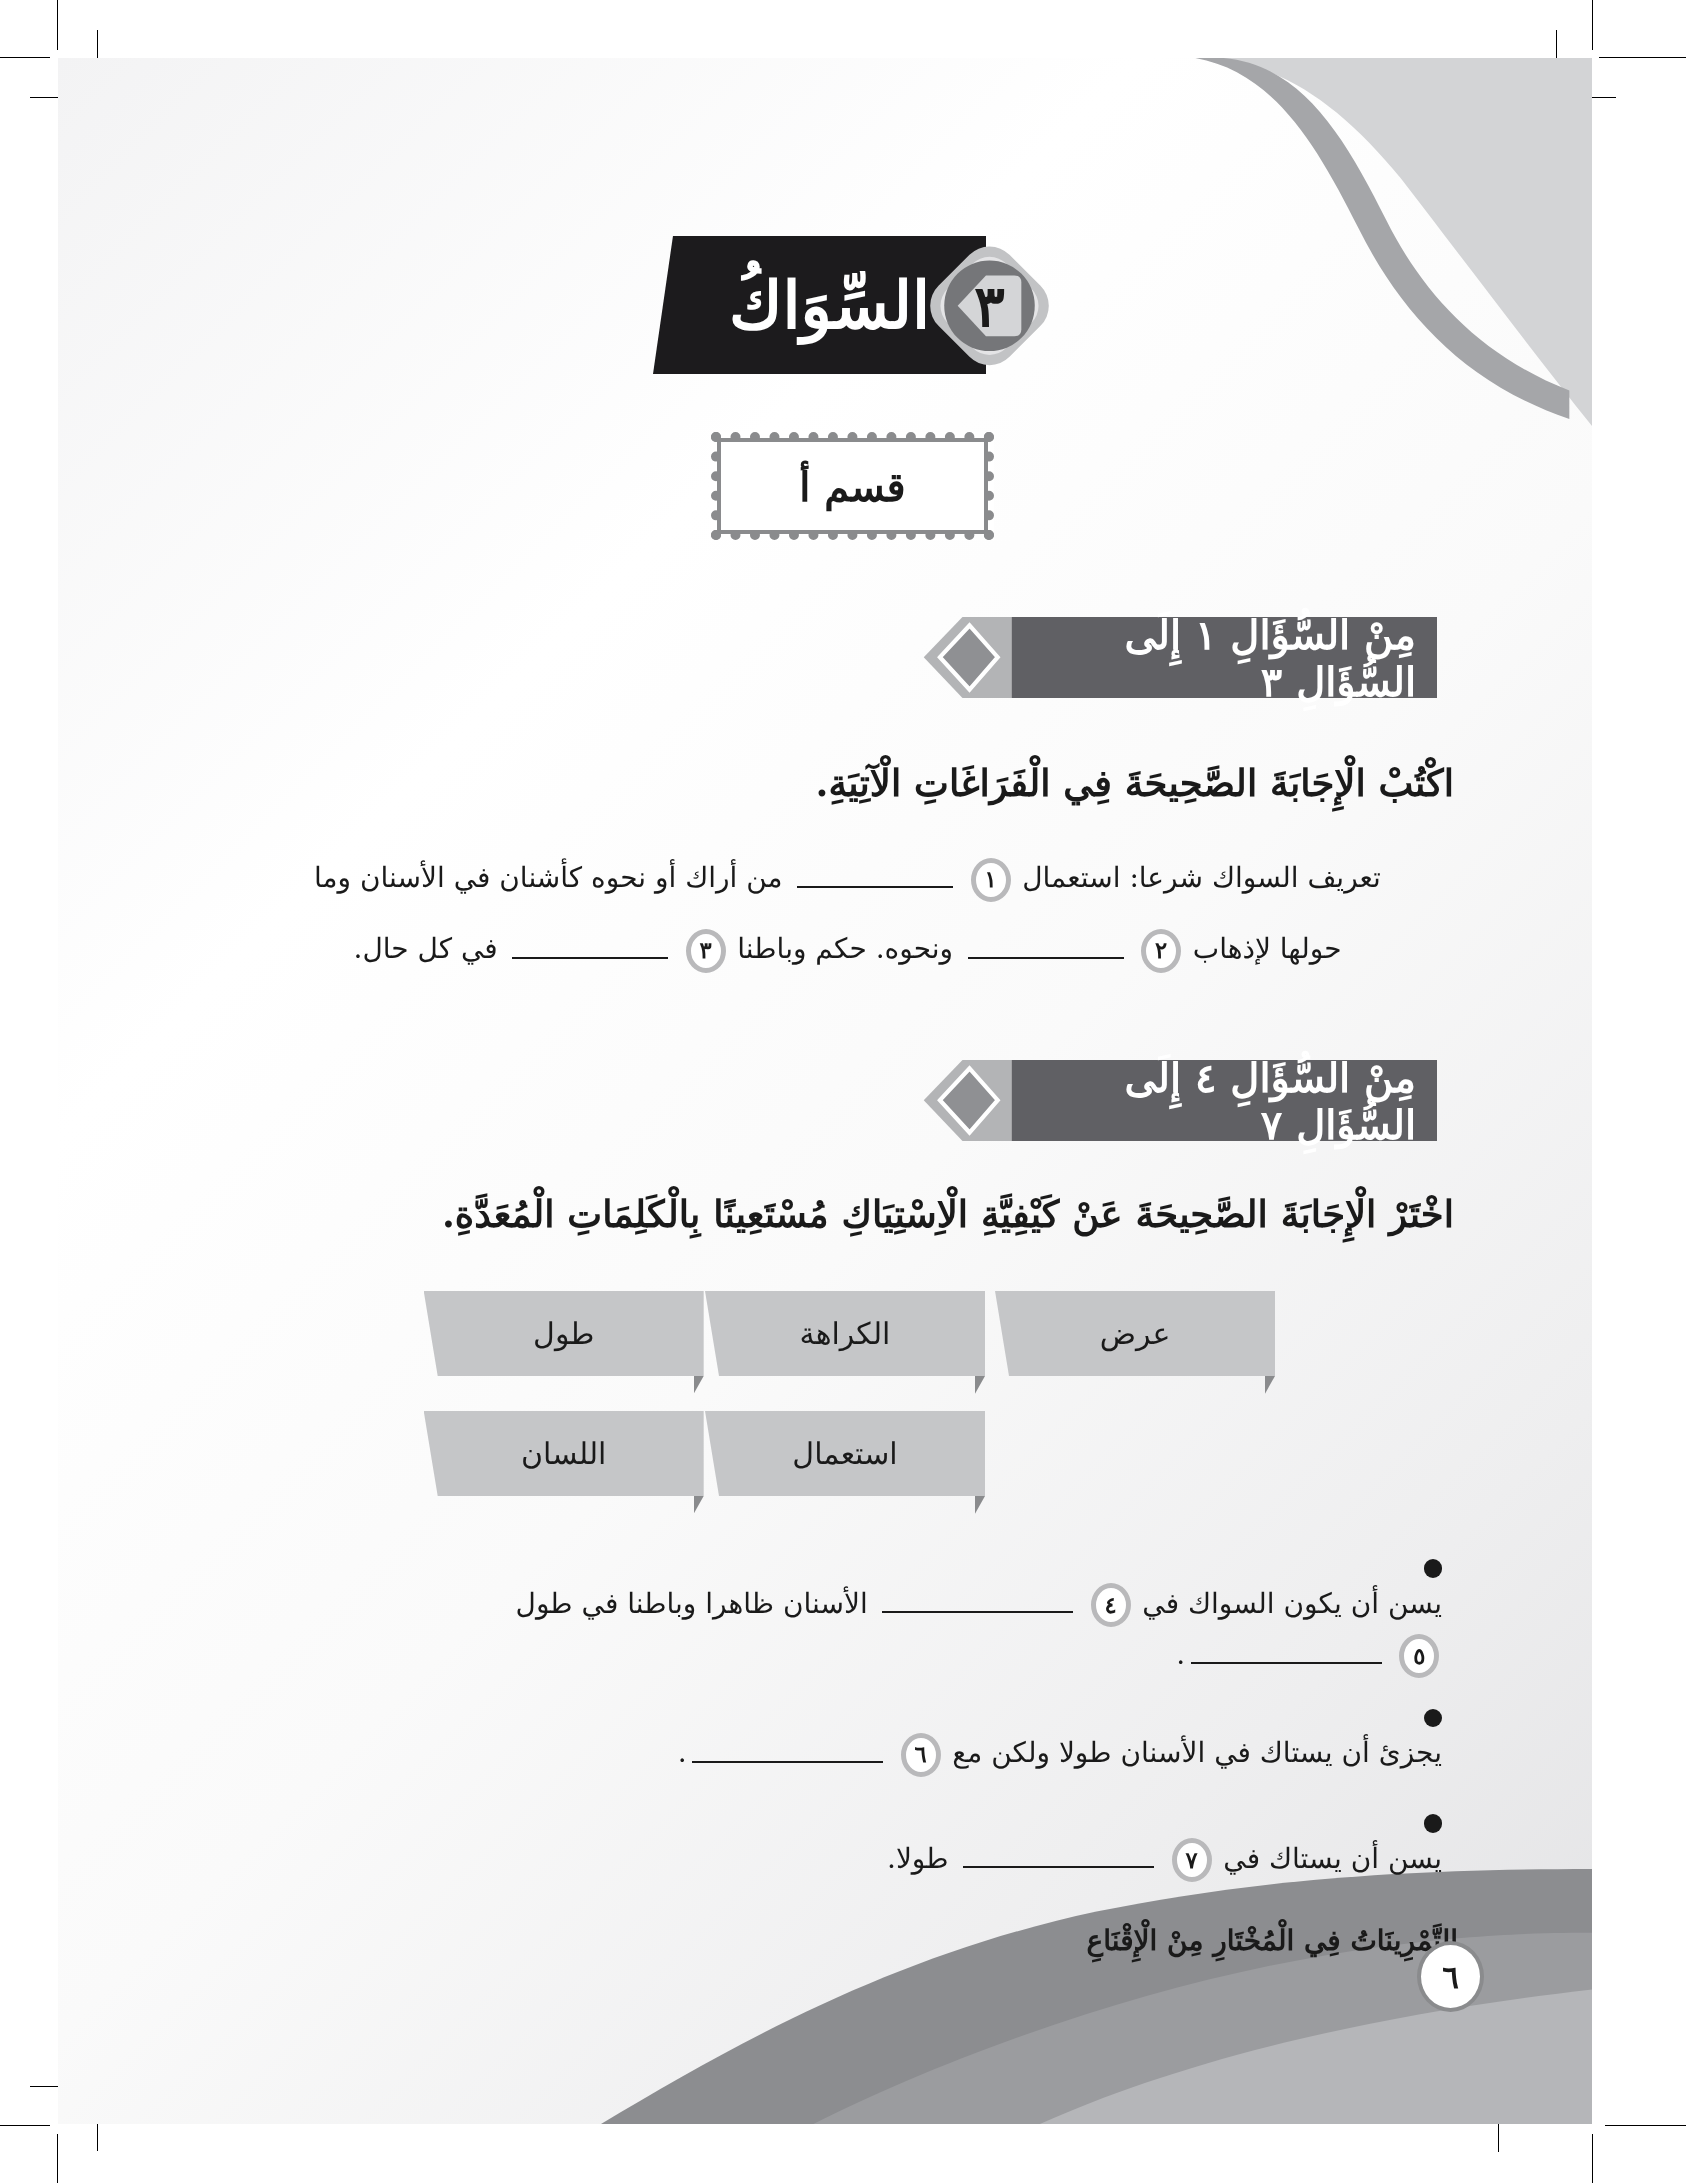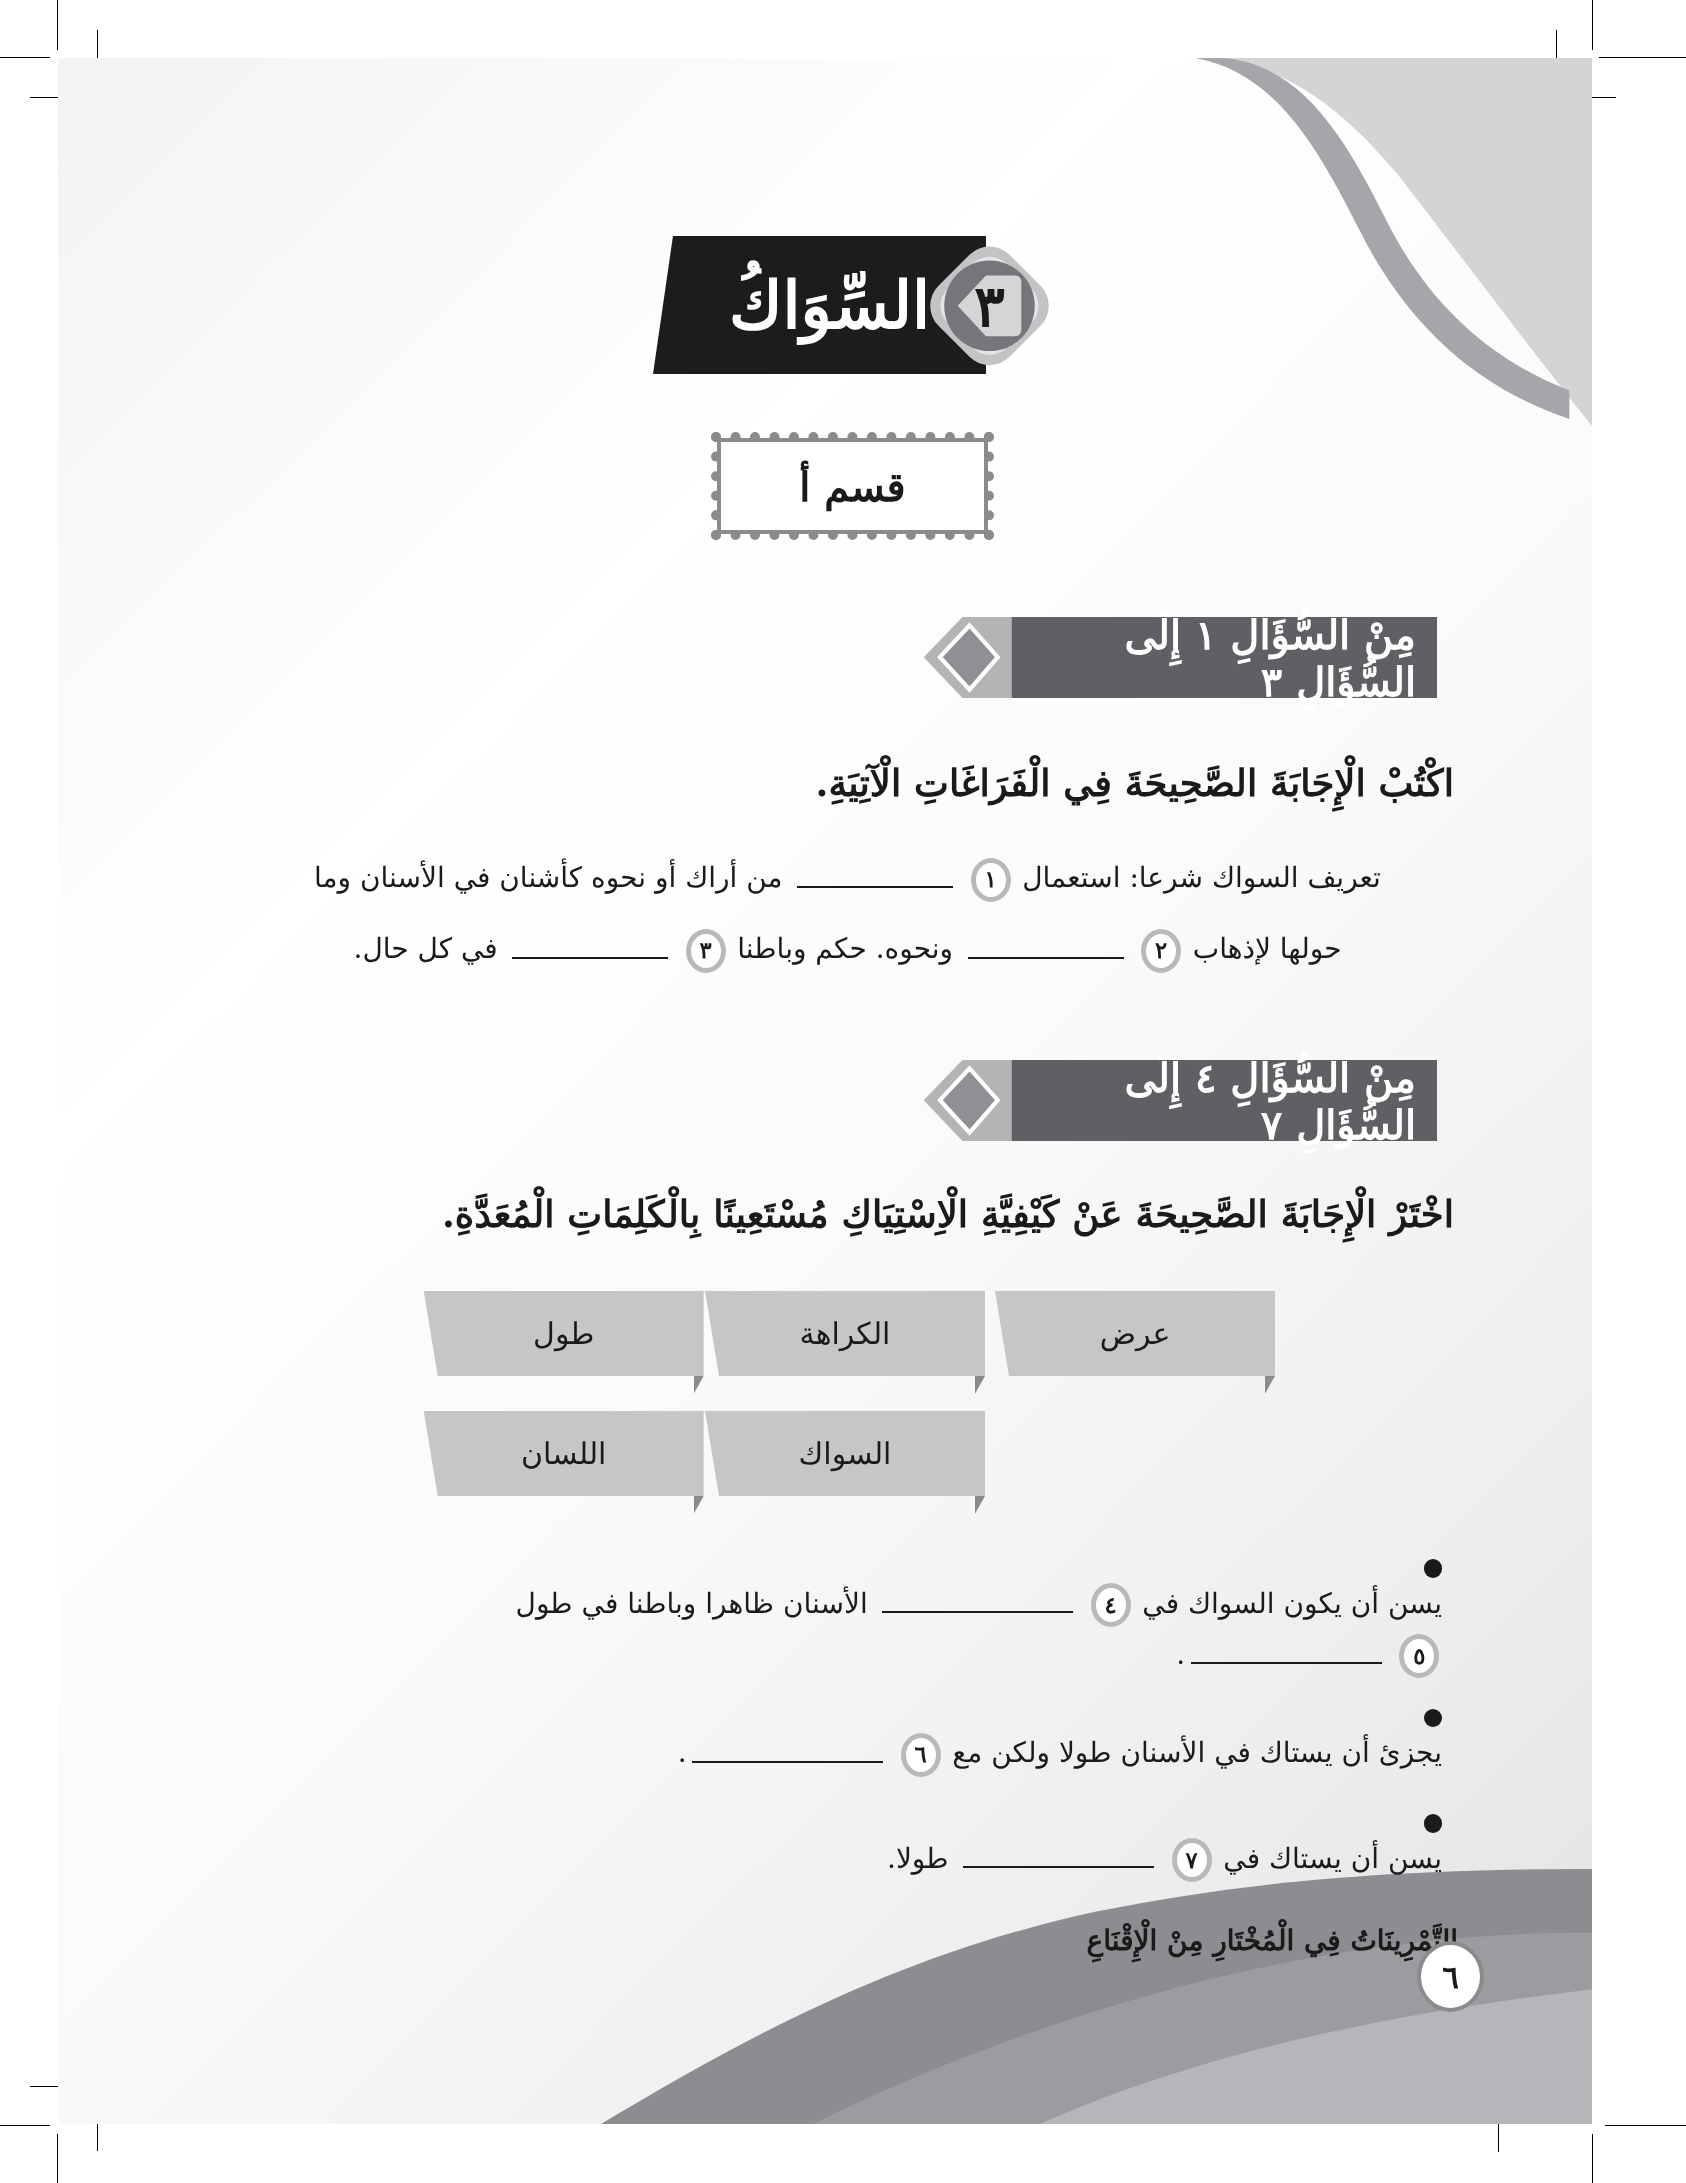--- a/index.html
+++ b/index.html
@@ -161,21 +161,21 @@
     <div class="label" dir="rtl">الكراهة</div>
   </div>
   <div class="word-card" style="left:5.7px;top:24px;">
     <div class="face"></div>
       <div class="fold"></div>
     <div class="label" dir="rtl">طول</div>
   </div>
   <div class="word-card" style="left:287px;top:144px;">
     <div class="face"></div>
       <div class="fold"></div>
-    <div class="label" dir="rtl">السواك</div>
+    <div class="label" dir="rtl">استعمال</div>
   </div>
   <div class="word-card" style="left:5.7px;top:144px;">
     <div class="face"></div>
       <div class="fold"></div>
     <div class="label" dir="rtl">اللسان</div>
   </div>
 </div>
 
 <div class="bullets" dir="rtl">
   <div class="bullet" style="margin-bottom:12.7px;">

